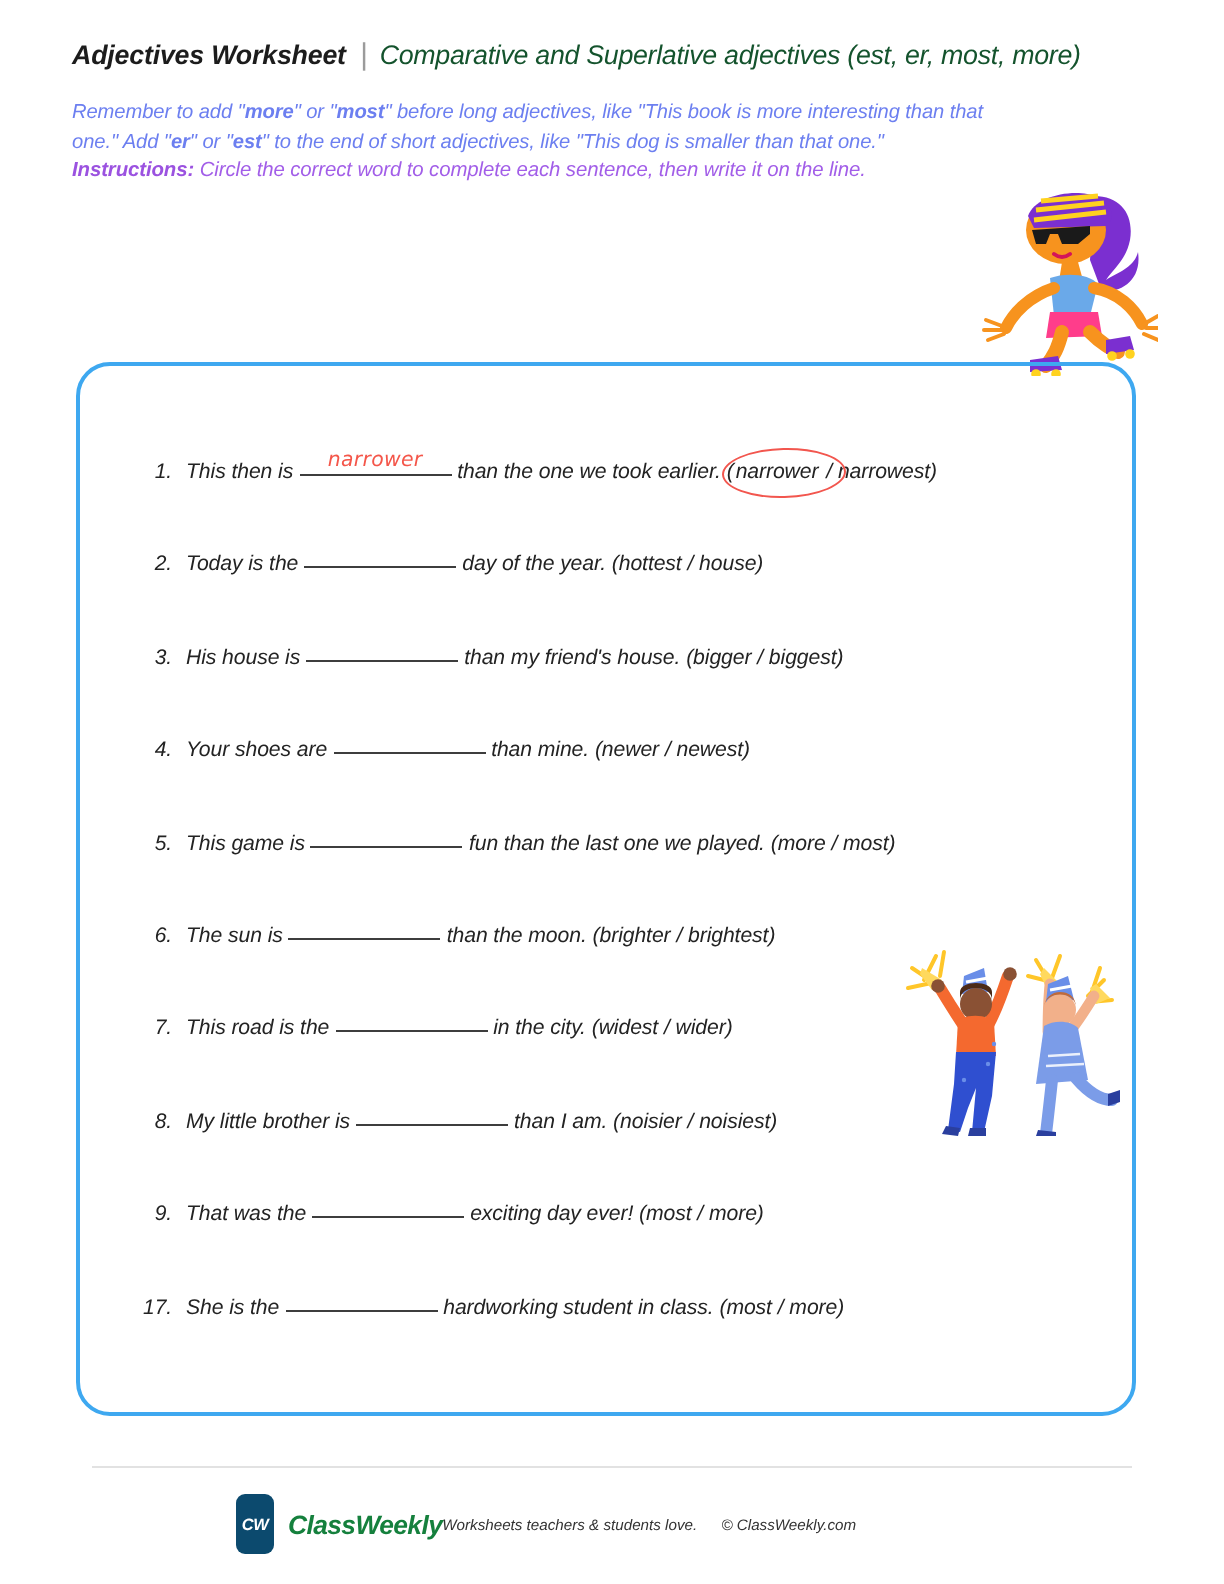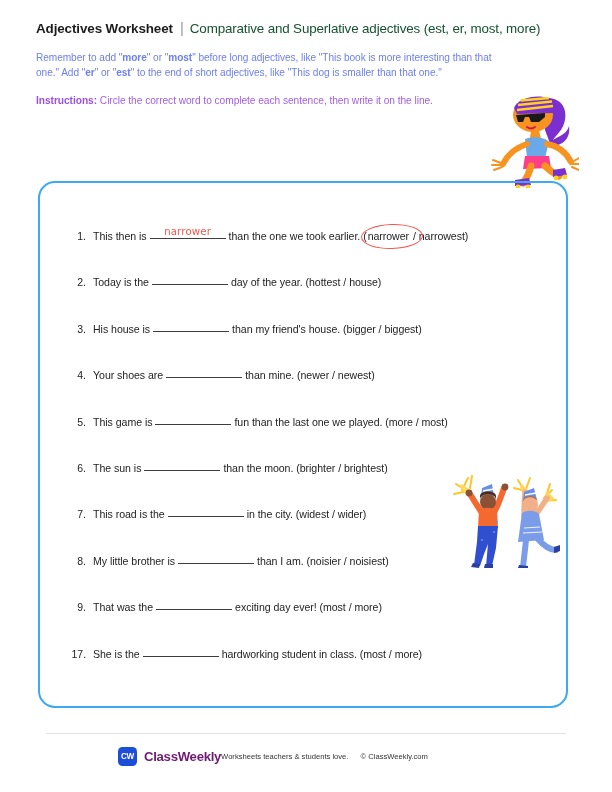--- a/index.html
+++ b/index.html
@@ -13,20 +13,21 @@
     position: relative;
     font-family: "Liberation Sans", sans-serif;
     -webkit-font-smoothing: antialiased;
     overflow: hidden;
   }
 
   .page {
     position: absolute;
     inset: 0;
     padding: 0;
+    font-style: italic;
   }
 
   
   .header {
     position: absolute;
     left: 36px;
     top: 20px;
     right: 30px;
   }
   .title-row {
@@ -57,21 +58,20 @@
     margin-top: 15px;
     width: 472px;
     font-size: 10.1px;
     line-height: 14.6px;
     color: #6c7ff0;
     letter-spacing: -0.05px;
   }
   .intro b { font-weight: bold; }
 
   .instructions {
-    margin-top: 14px;
     width: 400px;
     font-size: 10.2px;
     line-height: 14.6px;
     color: #a25ee8;
     letter-spacing: -0.05px;
   }
   .instructions b { font-weight: bold; color: #9b52e0; }
 
   
   .panel {
@@ -182,34 +182,34 @@
   }
   .footer {
     position: absolute;
     left: 118px;
     top: 747px;
     display: flex;
     align-items: center;
   }
   .logo-mark {
     width: 19px;
-    height: 19px;
+    height: 30px;
     border-radius: 4.5px;
-    background: #1d4ed8;
+    background: #0c4a6e;
     color: #ffffff;
     font-size: 8.2px;
     font-weight: bold;
     display: flex;
     align-items: center;
     justify-content: center;
     letter-spacing: -0.2px;
   }
   .logo-word {
     margin-left: 7px;
-    color: #701a75;
+    color: #15803d;
     font-weight: bold;
     font-size: 13.2px;
     letter-spacing: -0.3px;
   }
   .footer-tag {
     font-size: 7.6px;
     color: #333333;
     white-space: nowrap;
   }
   .footer-copy { margin-left: 10px; }

